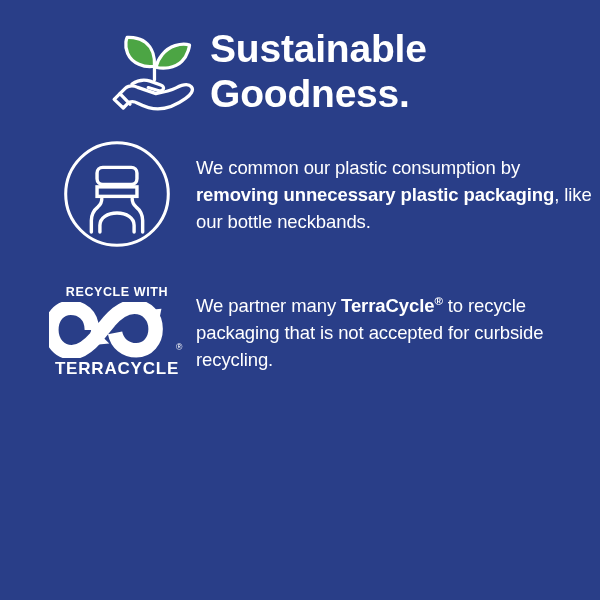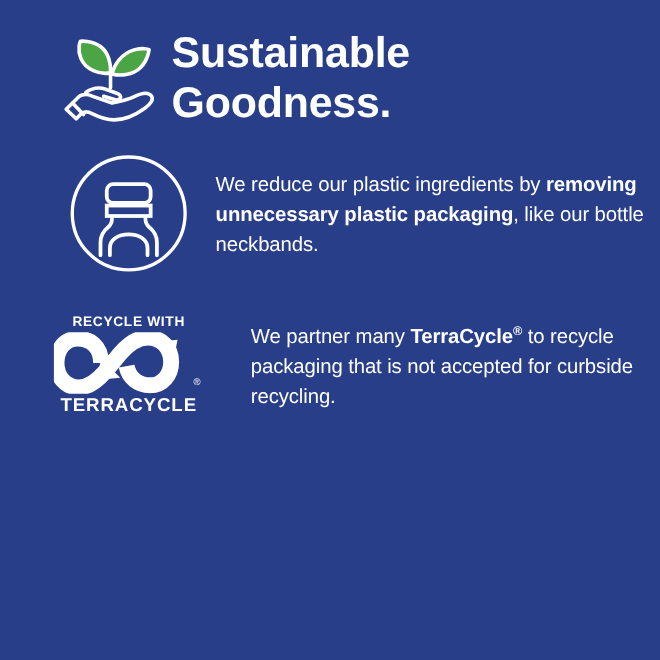--- a/index.html
+++ b/index.html
@@ -13,21 +13,21 @@
     font-family: "Liberation Sans", sans-serif;
     color: #ffffff;
     overflow: hidden;
     position: relative;
   }
 
   
   .header {
     display: flex;
     align-items: center;
-    padding: 26px 0 0 52px;
+    padding: 26px 0 0 106px;
     height: 118px;
     box-sizing: border-box;
   }
   .header-icon {
     width: 96px;
     height: 96px;
     flex: 0 0 96px;
     margin-right: 8px;
   }
   .header-title {
@@ -62,21 +62,21 @@
   .row-text b {
     font-weight: 700;
   }
   .row-text sup {
     font-size: 0.62em;
     vertical-align: super;
     line-height: 0;
   }
 
   #row-plastic { height: 136px; margin-top: 8px; }
-  #row-terracycle { height: 140px; gap: 32px; }
+  #row-terracycle { height: 140px; }
   #row-gmo { height: 150px; }
 
   
   .tc-lockup {
     width: 136px;
     text-align: center;
   }
   .tc-top {
     font-size: 12.5px;
     font-weight: 700;
@@ -132,21 +132,21 @@
       <rect x="39" y="52.5" width="42" height="10" fill="none" stroke="#ffffff" stroke-width="3.6"></rect>
 
       <path d="M44 65 C44 65 44 70 40 73.5 C35 77.5 33 82 33 88 L33 100" fill="none" stroke="#ffffff" stroke-width="3.6" stroke-linecap="round"></path>
       <path d="M76 65 C76 65 76 70 80 73.5 C85 77.5 87 82 87 88 L87 100" fill="none" stroke="#ffffff" stroke-width="3.6" stroke-linecap="round"></path>
 
       <path d="M42 100 L42 93 C42 85 50 80 60 80 C70 80 78 85 78 93 L78 100" fill="none" stroke="#ffffff" stroke-width="3.6" stroke-linecap="round"></path>
     </svg>
   </div>
 
   <div class="row-text">
-    <span>We reduce our plastic ingredients by </span><b>removing unnecessary plastic packaging</b><span>, like our bottle neckbands.</span>
+    <span>We common our plastic consumption by </span><b>removing unnecessary plastic packaging</b><span>, like our bottle neckbands.</span>
   </div>
 </div>
 
 <div class="row" id="row-terracycle">
 
   <div class="row-icon">
     <div class="tc-lockup">
       <div class="tc-top">RECYCLE WITH</div>
 
       <svg class="tc-mark" viewBox="0 0 140 58" aria-hidden="true">

